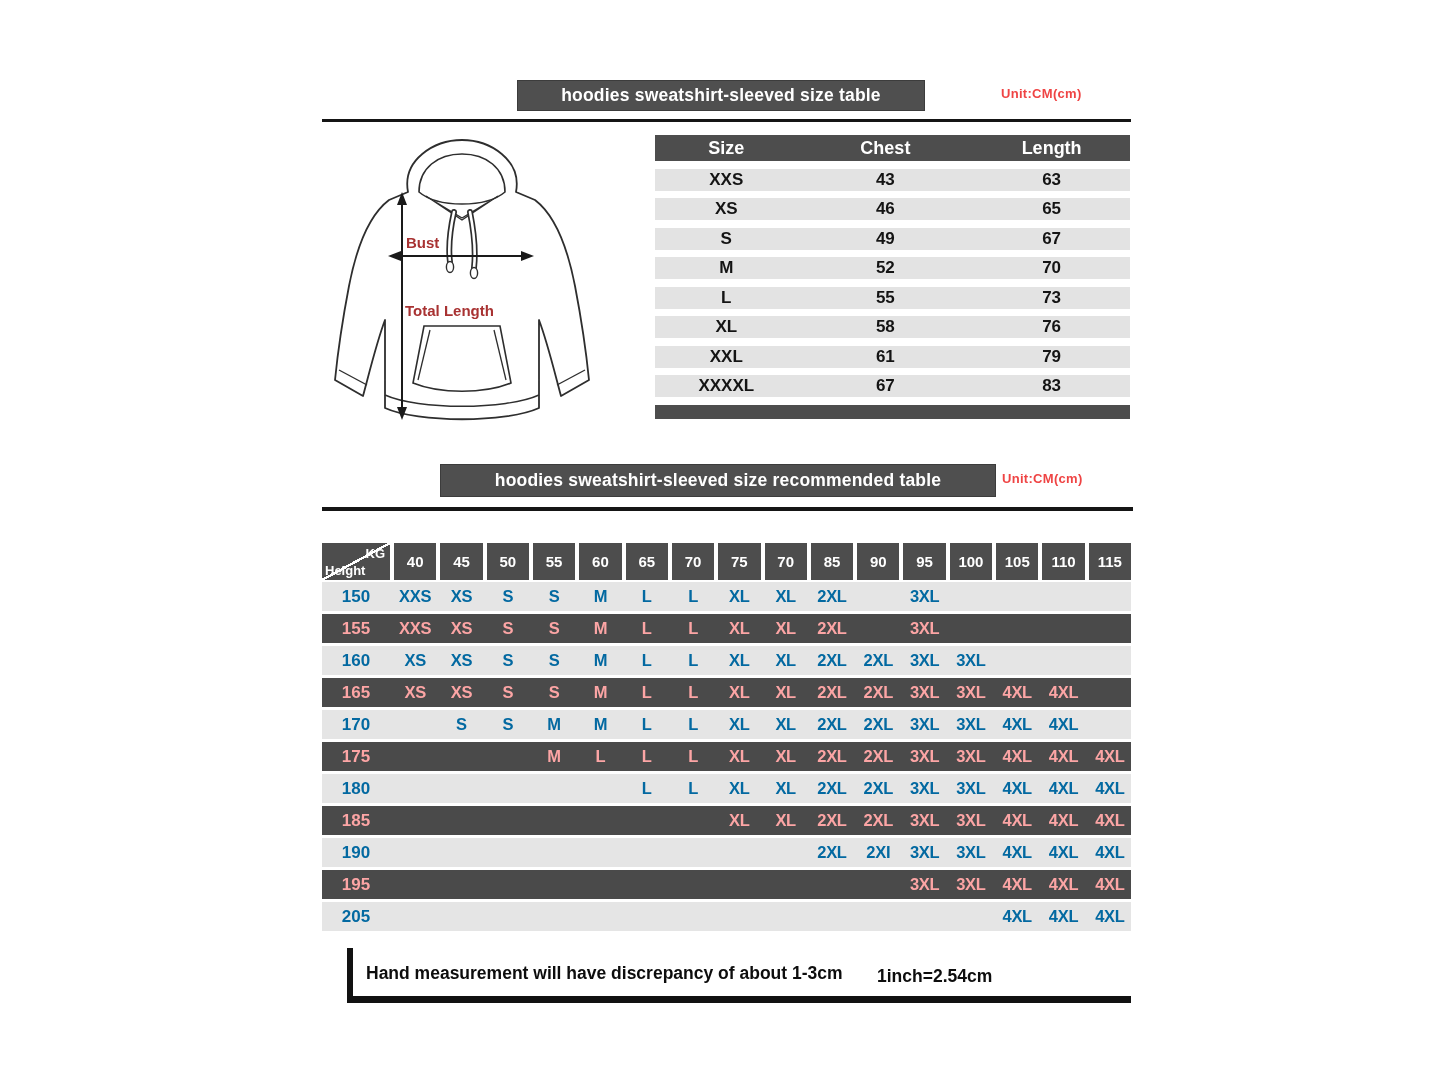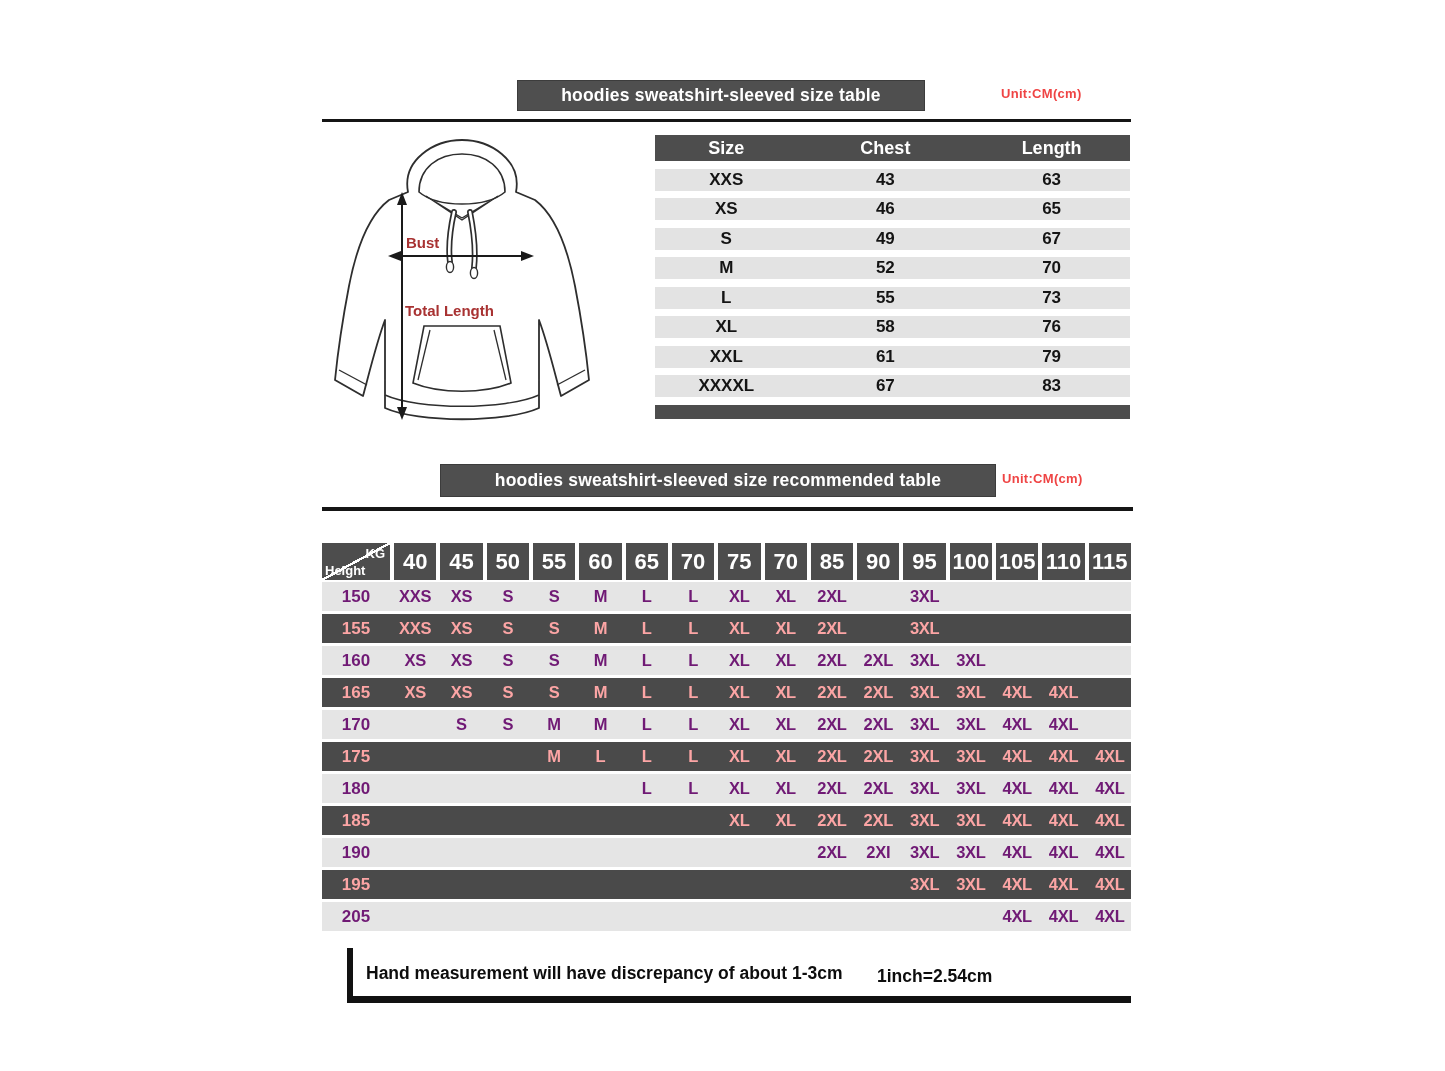--- a/index.html
+++ b/index.html
@@ -41,36 +41,36 @@
   .st-footer{height:14px;background:#4d4d4d;margin-top:8px;}
 
   
   .matrix{position:absolute;left:322px;top:531px;width:809px;margin-top:12px;}
   .mx-header{
     display:grid;grid-template-columns:68px repeat(16,1fr);
     column-gap:4px;height:37px;margin-bottom:2px;
   }
   .mx-header .wcell{
     background:#4d4d4d;color:#fff;display:flex;align-items:center;justify-content:center;
-    font-size:22px;
+    font-size:15px;
   }
   .mx-corner{
     position:relative;background:#4d4d4d;color:#fff;font-size:13px;
     background-image:linear-gradient(to bottom right,
       transparent calc(50% - 1.2px), #fff calc(50% - 1.2px),
       #fff calc(50% + 1.2px), transparent calc(50% + 1.2px));
   }
   .mx-corner .kg{position:absolute;top:3px;right:5px;}
   .mx-corner .hgt{position:absolute;bottom:2px;left:3px;}
   .mx-row{
     display:grid;grid-template-columns:68px repeat(16,1fr);
     column-gap:4px;height:29px;margin-bottom:3px;
     align-items:center;text-align:center;font-size:16.5px;letter-spacing:-.3px;
   }
-  .mx-row.light{background:#e5e5e5;color:#701a75;}
+  .mx-row.light{background:#e5e5e5;color:#0369a1;}
   .mx-row.dark{background:#4a4a4a;color:#fca5a5;}
   .mx-row .hlabel{font-size:17px;letter-spacing:0;}
 
   
   .note-vbar{position:absolute;left:347px;top:948px;width:6px;height:55px;background:#111;}
   .note-hbar{position:absolute;left:347px;top:996px;width:784px;height:7px;background:#111;}
   .note-text{position:absolute;left:366px;top:963px;font-size:17.5px;color:#0d0d0d;}
   .note-conv{position:absolute;left:877px;top:966px;font-size:17.5px;color:#0d0d0d;}
 </style>
 </head>

